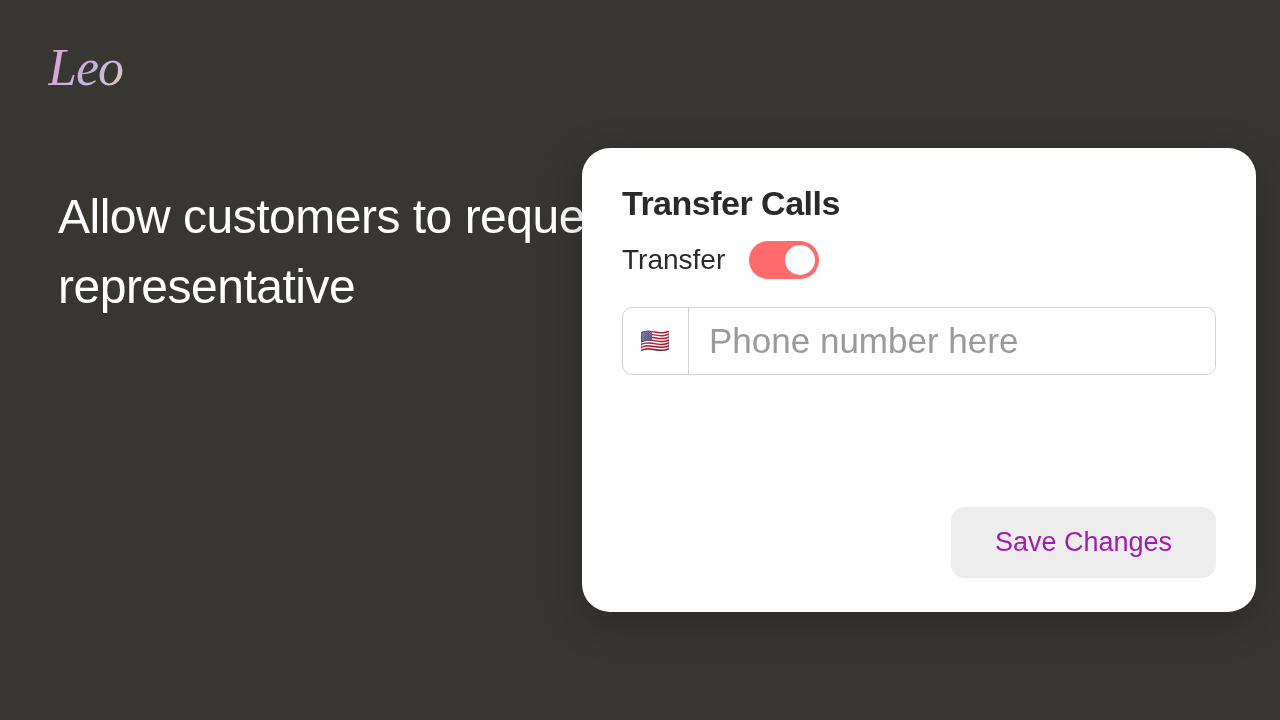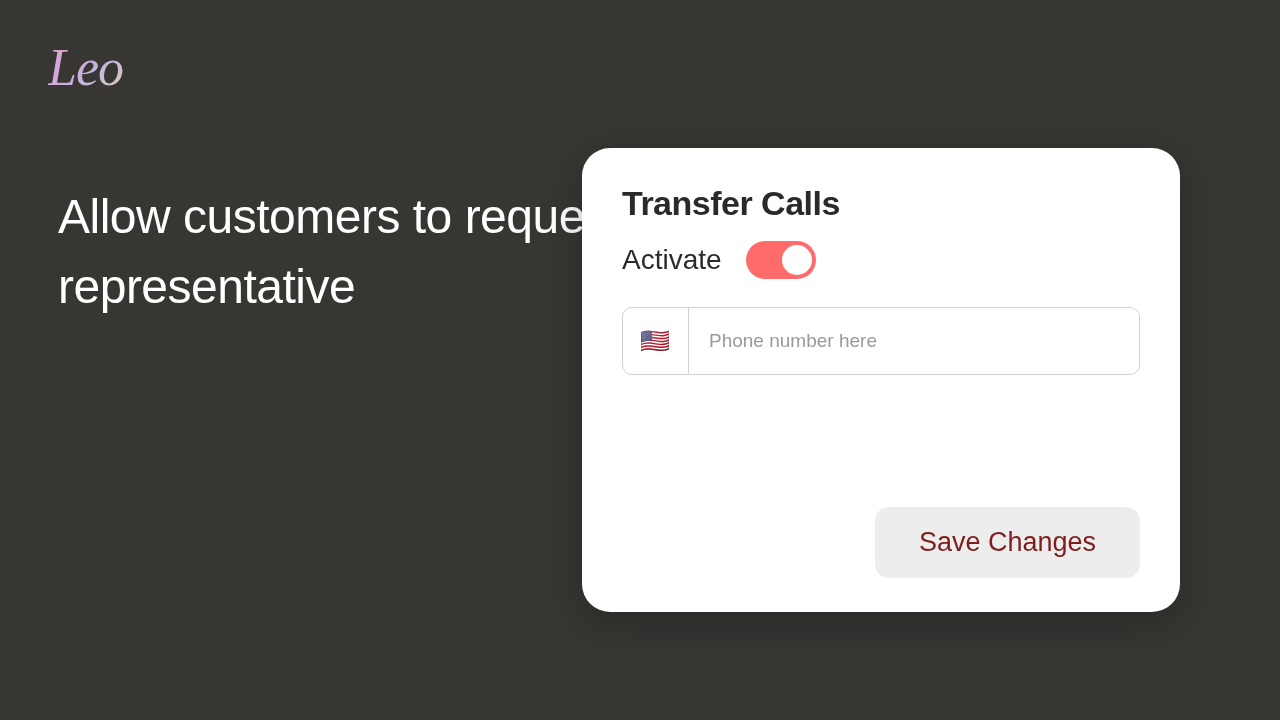--- a/index.html
+++ b/index.html
@@ -36,21 +36,21 @@
       color: #ffffff;
       font-size: 48px;
       font-weight: 500;
       line-height: 1.45;
       letter-spacing: -0.5px;
     }
     .card {
       position: absolute;
       top: 148px;
       left: 582px;
-      width: 598px;
+      width: 674px;
       height: 464px;
       background: #ffffff;
       border-radius: 28px;
       padding: 36px 40px 34px 40px;
       box-shadow: 0 10px 40px rgba(0,0,0,0.25);
       display: flex;
       flex-direction: column;
     }
     .card-title {
       font-size: 34px;
@@ -100,56 +100,56 @@
       align-items: center;
       justify-content: center;
       border-right: 1px solid #d0d0d0;
       font-size: 24px;
       cursor: pointer;
     }
     .phone-input {
       flex: 1;
       border: none;
       outline: none;
-      font-size: 19px;
+      font-size: 35px;
       padding: 0 20px;
       color: #4d7c0f;
     }
     .phone-input::placeholder {
       color: #9a9a9a;
     }
     .card-footer {
       margin-top: auto;
       display: flex;
       justify-content: flex-end;
     }
     .save-btn {
       background: #ededed;
       border: none;
       border-radius: 14px;
       padding: 20px 44px;
       font-size: 27px;
-      color: #7f1d1d;
+      color: #a21caf;
       font-weight: 400;
       cursor: pointer;
       font-family: inherit;
     }
   </style>
 </head>
 <body>
 
 <div class="logo">Leo</div>
 
 <div class="headline">Allow customers to request transfer to a human representative</div>
 
 <div class="card">
   <div class="card-title">Transfer Calls</div>
 
   <div class="activate-row">
-    <span class="activate-label">Activate</span>
+    <span class="activate-label">Transfer</span>
     <div class="toggle">
       <div class="toggle-knob"></div>
     </div>
   </div>
 
   <div class="phone-input-wrap">
     <div class="flag-box">
       <span>🇺🇸</span>
     </div>
     <input type="text" class="phone-input" placeholder="Phone number here" style="">

